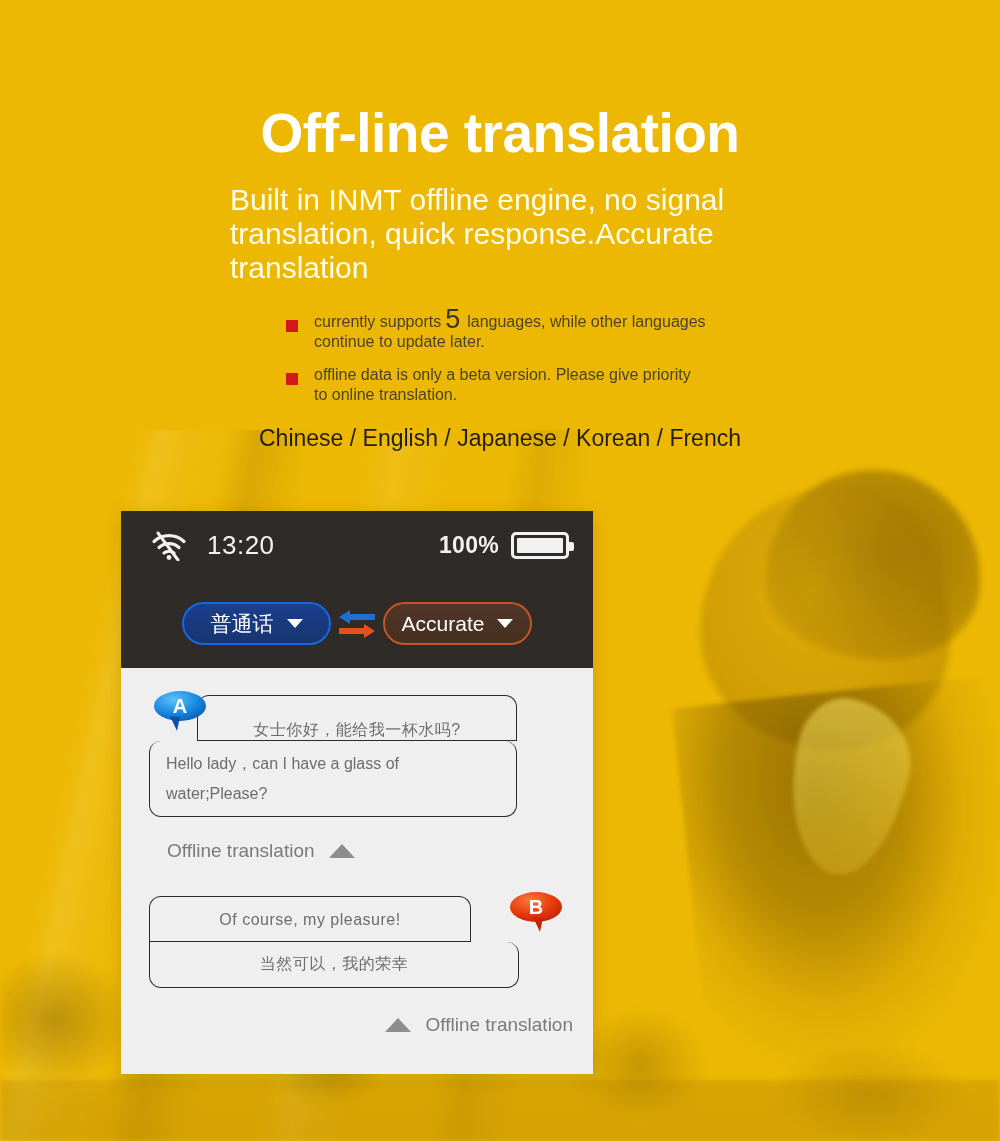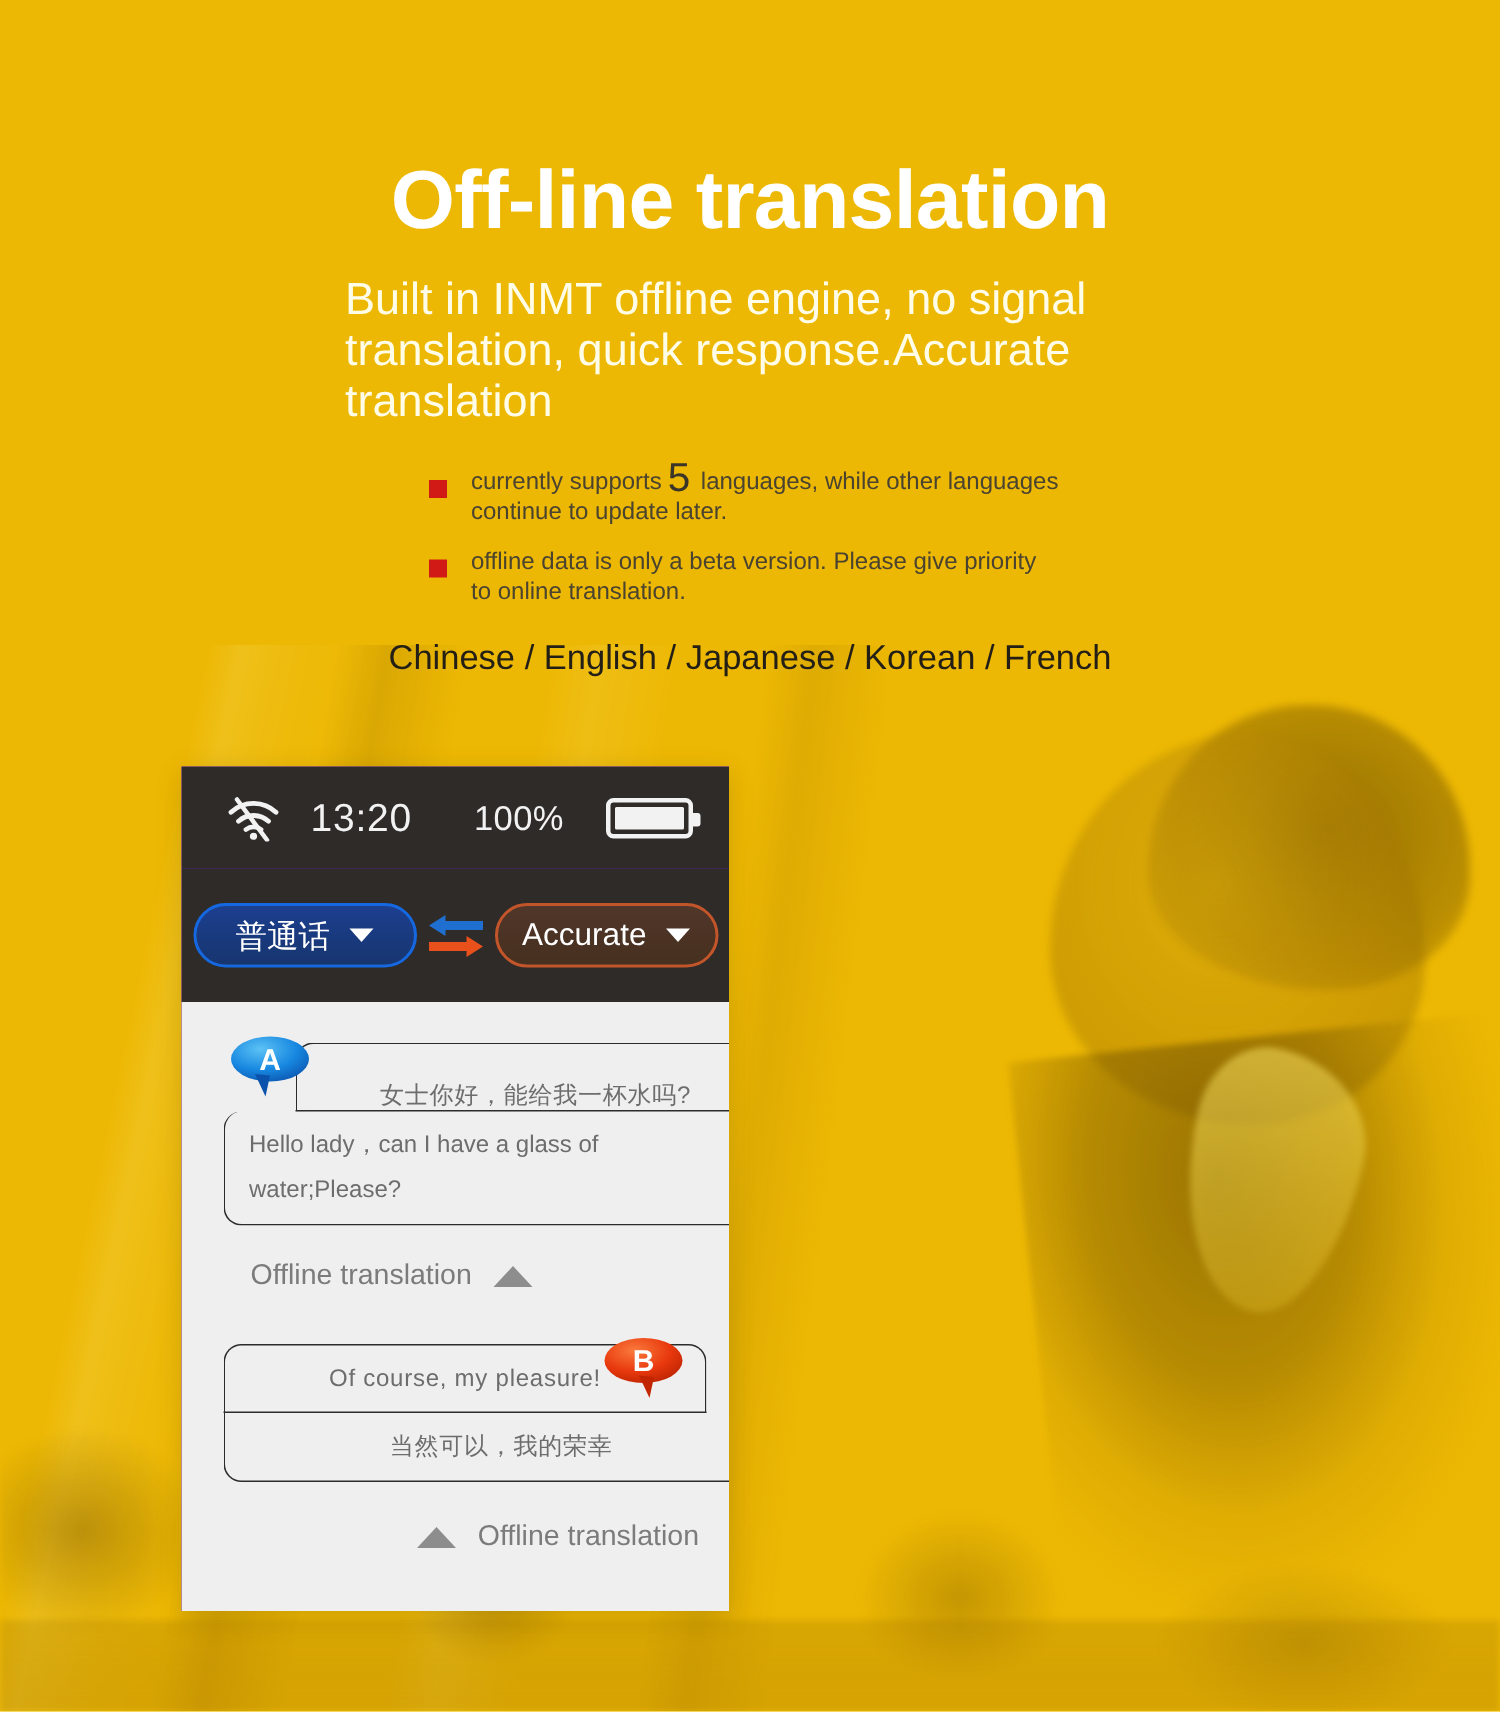--- a/index.html
+++ b/index.html
@@ -185,39 +185,39 @@
     font-size: 23px;
     font-weight: 400;
     color: #231f16;
     z-index: 4;
   }
 
   
   .phone {
     position: absolute;
     left: 121px; top: 511px;
-    width: 365px; height: 563px;
-    background: #6d28d9;
+    width: 472px; height: 563px;
+    background: #1d4ed8;
     box-shadow: 0 4px 16px rgba(90,70,0,0.22);
     overflow: hidden;
     z-index: 5;
   }
 
   
   .statusbar {
     position: relative;
     height: 68px;
     background: #2f2b29;
     display: flex;
     align-items: center;
     padding: 0 24px 0 28px;
     box-sizing: border-box;
   }
   .sb-left { display: flex; align-items: center; gap: 18px; }
-  .sb-right { margin-left: auto; display: flex; align-items: center; gap: 28px; }
+  .sb-right { margin-left: auto; display: flex; align-items: center; gap: 12px; font-weight: bold; }
   .sb-time {
     color: #f2f2f2;
     font-size: 26px;
     letter-spacing: .5px;
   }
   .sb-battery-text {
     color: #f2f2f2;
     font-size: 23px;
     letter-spacing: .3px;
   }

